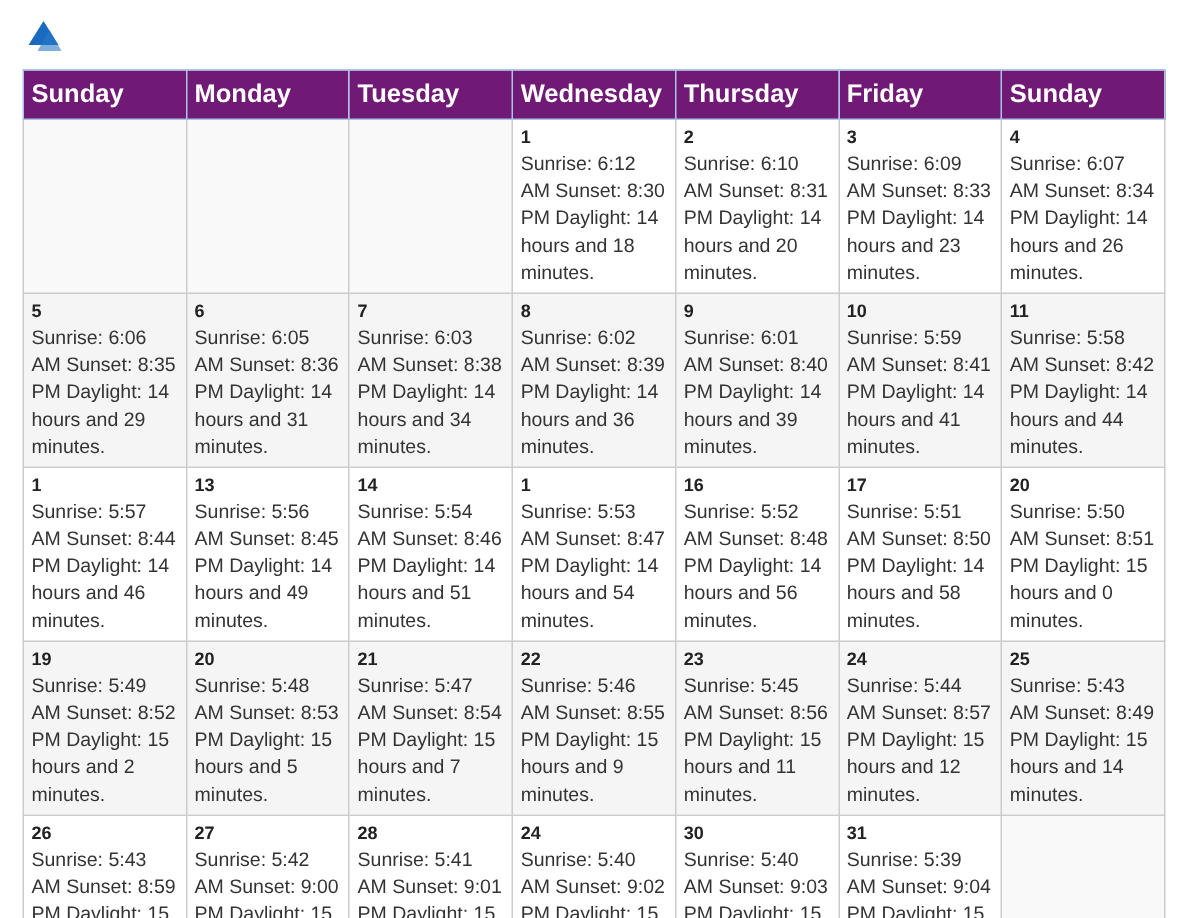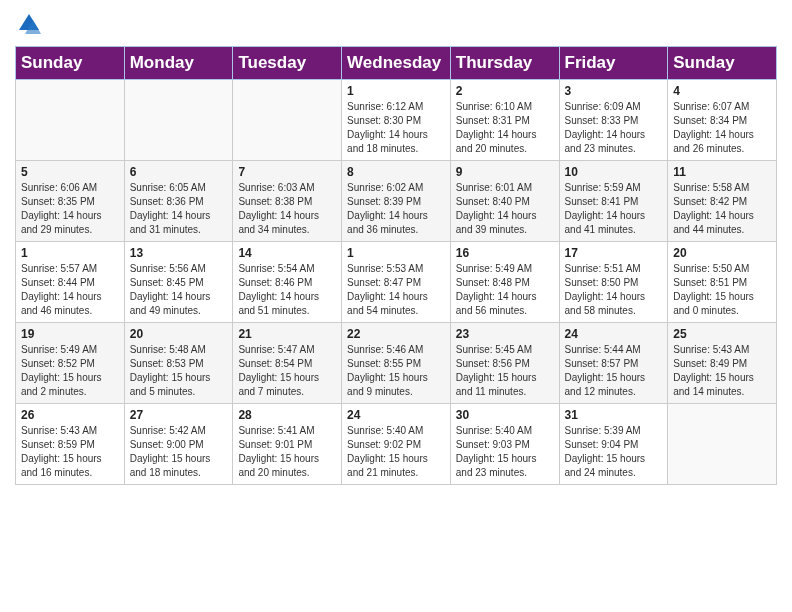--- a/index.html
+++ b/index.html
@@ -80,21 +80,21 @@
     }
     .day-number {
       font-weight: bold;
       font-size: 12px;
       color: #222;
       display: block;
       margin-bottom: 2px;
     }
     .day-info {
       color: #333;
-      font-size: 10px;
+      font-size: 13px;
       line-height: 1.4;
     }
     td.empty {
       background: #f9f9f9;
     }
   </style>
 </head>
 <body>
 
 <div class="header">
@@ -220,21 +220,21 @@
 Daylight: 14 hours and 51 minutes.</div>
         </td>
         <td>
           <span class="day-number">1</span>
           <div class="day-info">Sunrise: 5:53 AM
 Sunset: 8:47 PM
 Daylight: 14 hours and 54 minutes.</div>
         </td>
         <td>
           <span class="day-number">16</span>
-          <div class="day-info">Sunrise: 5:49 AM
+          <div class="day-info">Sunrise: 5:52 AM
 Sunset: 8:48 PM
 Daylight: 14 hours and 56 minutes.</div>
         </td>
         <td>
           <span class="day-number">17</span>
           <div class="day-info">Sunrise: 5:51 AM
 Sunset: 8:50 PM
 Daylight: 14 hours and 58 minutes.</div>
         </td>
         <td>

